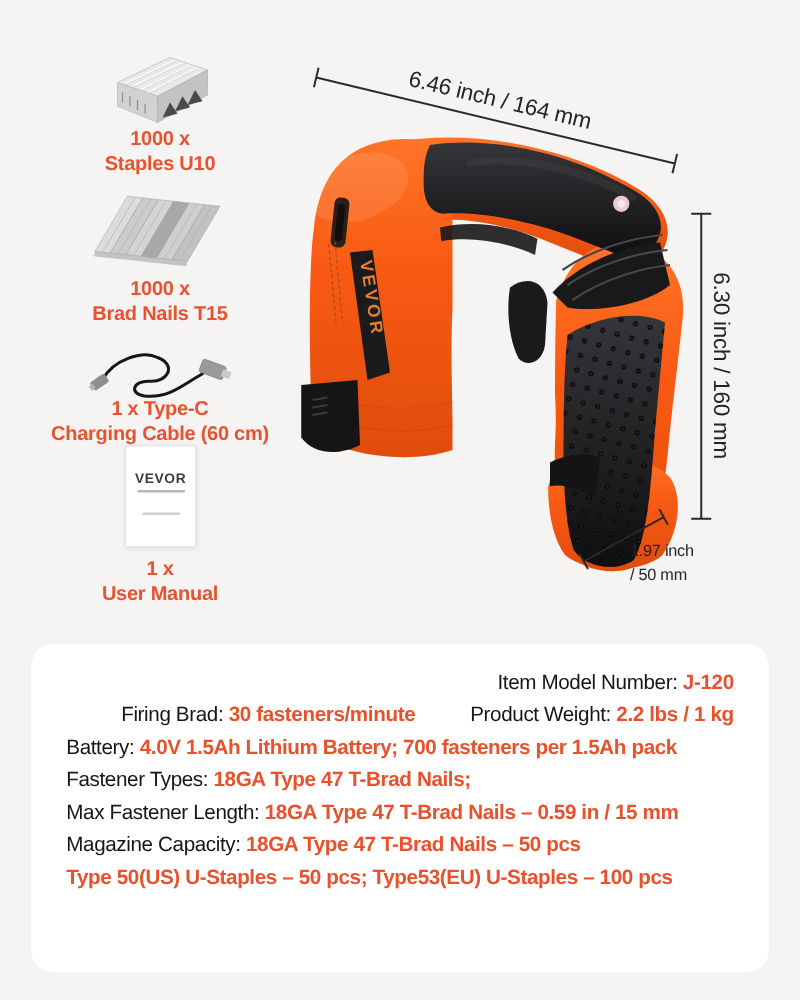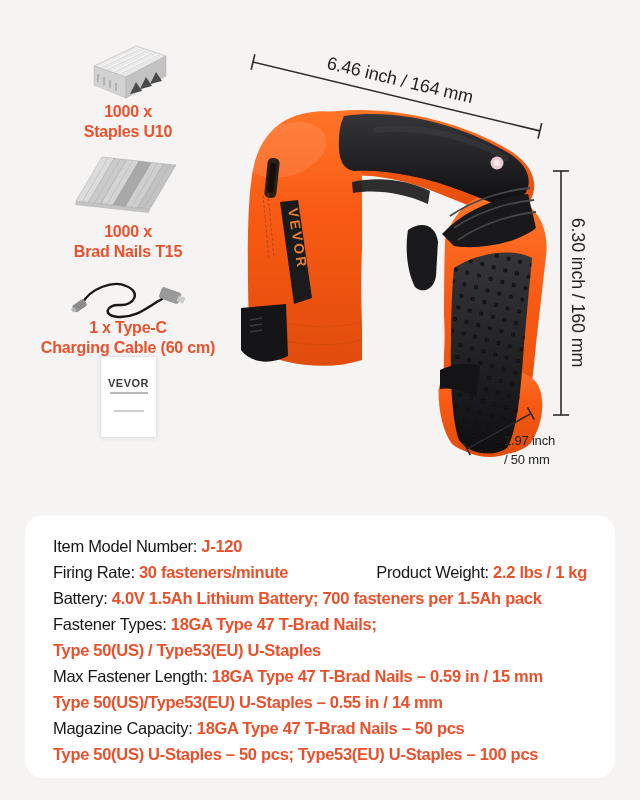--- a/index.html
+++ b/index.html
@@ -45,21 +45,21 @@
   
   .spec-panel{
     position:absolute;left:25px;top:515px;width:590px;height:263px;
     background:#ffffff;border-radius:18px;box-sizing:border-box;
     padding:18px 22px 0 28px;
   }
   .spec-row{
     font-size:16.5px;line-height:26px;letter-spacing:-0.3px;
     white-space:nowrap;
   }
-  .spec-row.pair{display:flex;justify-content:space-between;padding-right:6px;}
+  .spec-row.pair{display:flex;justify-content:flex-end;padding-right:6px;gap:44px;}
   .spec-label{color:#161616;font-weight:400;}
   .spec-value{color:#e8512c;font-weight:700;}
 </style>
 </head>
 <body>
 
 <div class="page">
 
   <svg class="acc-icon" style="left:84px;top:36px" width="88" height="66" viewBox="0 0 88 66">
     <polygon points="10,30 52,10 82,20 42,41" fill="#e9e9e9" stroke="#bbbbbb" stroke-width="0.6"></polygon>
@@ -103,20 +103,24 @@
   </svg>
   <div class="acc-label" style="top:318px">
     <div>1 x Type-C</div>
     <div>Charging Cable (60 cm)</div>
   </div>
 
   <div class="manual">
     <div class="manual-brand">VEVOR</div>
     <div class="manual-tag"></div>
     <div class="manual-line"></div>
+  </div>
+  <div class="acc-label" style="top:446px">
+    <div>1 x</div>
+    <div>User Manual</div>
   </div>
 
   <svg class="gun-svg" width="344" height="378" viewBox="0 0 344 378">
     <defs>
       <linearGradient id="g1" x1="0" y1="0" x2="0" y2="1">
         <stop offset="0" stop-color="#ff7428"></stop>
         <stop offset="0.4" stop-color="#f95a13"></stop>
         <stop offset="1" stop-color="#e04c0c"></stop>
       </linearGradient>
       <linearGradient id="g2" x1="0" y1="0" x2="0" y2="1">
@@ -199,39 +203,33 @@
   <div class="dim-label dim-d">
     <div>1.97 inch</div>
     <div>/ 50 mm</div>
   </div>
 
   <div class="spec-panel">
     <div class="spec-row pair">
       <span><span class="spec-label">Item Model Number: </span><span class="spec-value">J-120</span></span>
     </div>
     <div class="spec-row pair">
-      <span><span class="spec-label">Firing Rate: </span><span class="spec-value">30 fasteners/minute</span></span>
+      <span><span class="spec-label">Firing Brad: </span><span class="spec-value">30 fasteners/minute</span></span>
       <span><span class="spec-label">Product Weight: </span><span class="spec-value">2.2 lbs / 1 kg</span></span>
     </div>
     <div class="spec-row">
       <span class="spec-label">Battery: </span><span class="spec-value">4.0V 1.5Ah Lithium Battery; 700 fasteners per 1.5Ah pack</span>
     </div>
     <div class="spec-row">
       <span class="spec-label">Fastener Types: </span><span class="spec-value">18GA Type 47 T-Brad Nails;</span>
     </div>
     <div class="spec-row">
-      <span class="spec-label"></span><span class="spec-value">Type 50(US) / Type53(EU) U-Staples</span>
-    </div>
-    <div class="spec-row">
       <span class="spec-label">Max Fastener Length: </span><span class="spec-value">18GA Type 47 T-Brad Nails – 0.59 in / 15 mm</span>
     </div>
     <div class="spec-row">
-      <span class="spec-label"></span><span class="spec-value">Type 50(US)/Type53(EU) U-Staples – 0.55 in / 14 mm</span>
-    </div>
-    <div class="spec-row">
       <span class="spec-label">Magazine Capacity: </span><span class="spec-value">18GA Type 47 T-Brad Nails – 50 pcs</span>
     </div>
     <div class="spec-row">
       <span class="spec-label"></span><span class="spec-value">Type 50(US) U-Staples – 50 pcs; Type53(EU) U-Staples – 100 pcs</span>
     </div>
   </div>
 
 </div>
 
 </body></html>

